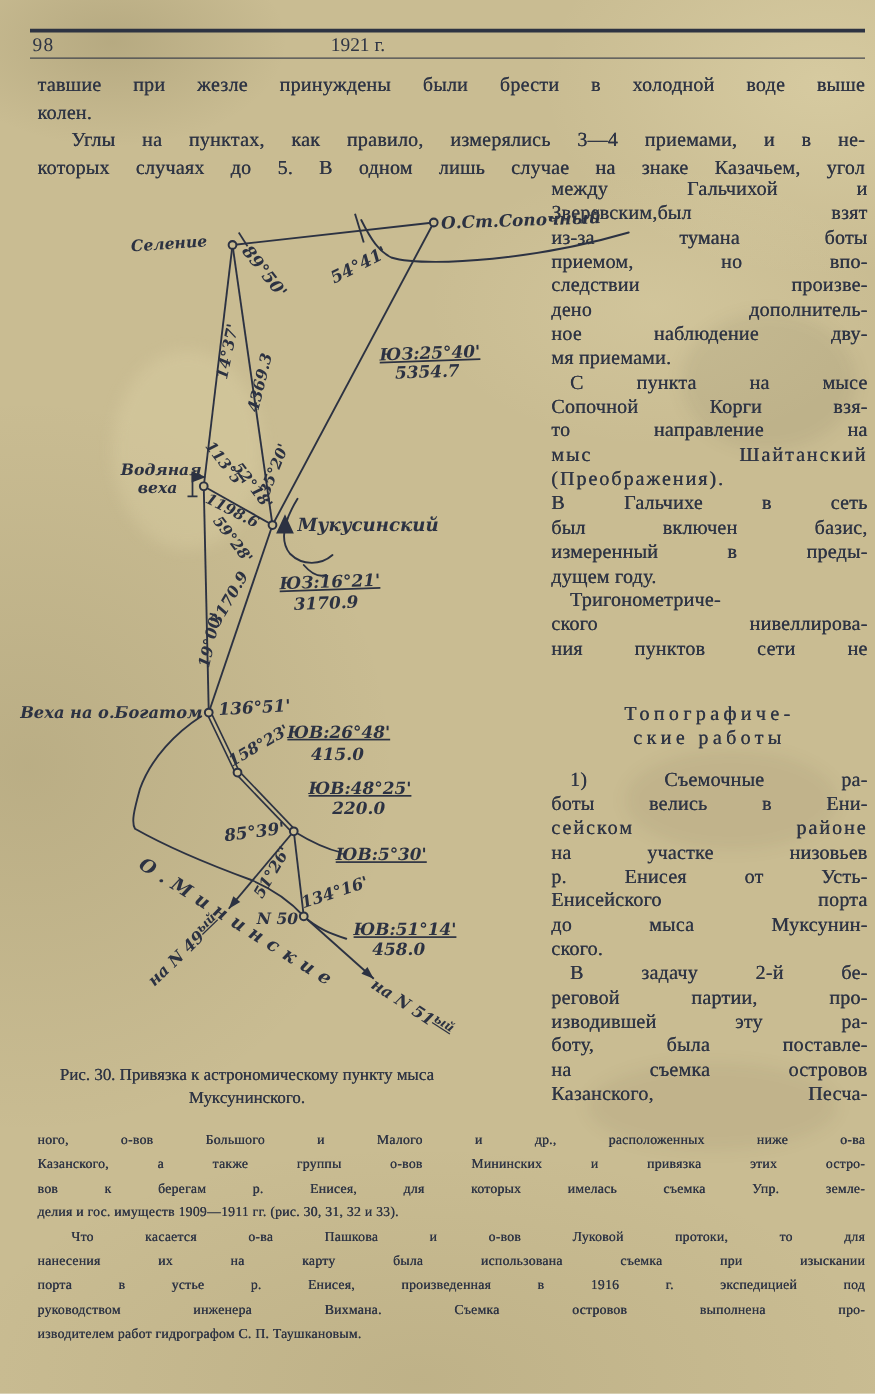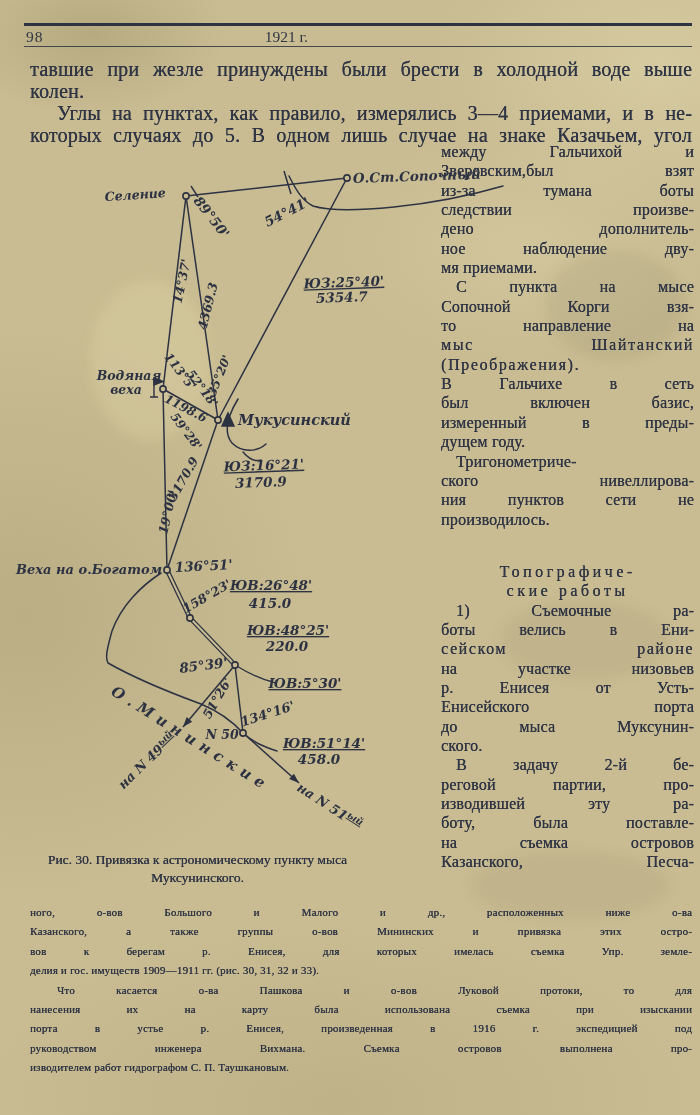--- a/index.html
+++ b/index.html
@@ -16,29 +16,29 @@
     color:#2f3544;padding-left:48px;}
   .stain{position:absolute;border-radius:50%;filter:blur(6px);pointer-events:none}
   .rule{position:absolute;left:24px;width:668px;background:#2d3342}
   .rule-top{top:23px;height:3px}
   .rule-bot{top:46px;height:1.4px;opacity:.85}
   .pagenum{position:absolute;left:26px;top:28px;font-size:15.5px;letter-spacing:1px}
   .year{position:absolute;left:228px;top:28px;width:80px;text-align:right;font-size:15.5px}
   .tblock{position:absolute;text-shadow:.25px 0 0 currentColor;letter-spacing:.2px}
   .tl{text-align:justify;text-align-last:justify;white-space:normal}
   .tl.pend{text-align-last:left}
-  .wide{left:30px;width:662px;font-size:20px;line-height:22px}
+  .wide{left:30px;width:662px;font-size:16px;line-height:22px}
   .wide .ind{text-indent:27px}
   .bottomblock{line-height:19.4px;font-size:11px}
   .rcol{left:441px;top:142px;width:253px;font-size:16px;line-height:19.35px}
   .rcol .ind{text-indent:15px}
   .rcol .sp{letter-spacing:1.6px}
   .rcol .hd{text-align:center;text-align-last:center;letter-spacing:3.5px}
   .rcol .mt{margin-top:33px}
-  .rcol .mb{margin-bottom:0}
+  .rcol .mb{margin-bottom:14px}
   .caption{position:absolute;left:35px;top:851px;width:325px;text-align:center;
            font-size:13.5px;line-height:17.5px;text-shadow:.2px 0 0 currentColor;z-index:2}
   #fig{position:absolute;left:0;top:0;z-index:1;pointer-events:none}
   #fig text{font-family:"DejaVu Serif","Liberation Serif",serif;font-style:italic;font-weight:600}
   .z2{z-index:2}
 </style>
 </head>
 <body>
 
 <div class="page">
@@ -138,37 +138,37 @@
   <div class="caption">
     <div>Рис. 30. Привязка к астрономическому пункту мыса</div>
     <div>Муксунинского.</div>
   </div>
 
   <div class="tblock rcol z2">
 
   <div class="tl">между Гальчихой и</div>
       <div class="tl">Зверевским,был взят</div>
       <div class="tl">из-за тумана боты</div>
+      <div class="tl">приемом, но впо-</div>
       <div class="tl">следствии произве-</div>
       <div class="tl">дено дополнитель-</div>
       <div class="tl">ное наблюдение дву-</div>
       <div class="tl pend">мя приемами.</div>
       <div class="tl ind">С пункта на мысе</div>
       <div class="tl">Сопочной Корги взя-</div>
       <div class="tl">то направление на</div>
       <div class="tl sp">мыс Шайтанский</div>
       <div class="tl sp">(Преображения).</div>
       <div class="tl">В Гальчихе в сеть</div>
       <div class="tl">был включен базис,</div>
       <div class="tl">измеренный в преды-</div>
       <div class="tl pend">дущем году.</div>
       <div class="tl ind">Тригонометриче-</div>
       <div class="tl">ского нивеллирова-</div>
       <div class="tl">ния пунктов сети не</div>
-      <div class="tl pend">производилось.</div>
       <div class="tl hd mt">Топографиче-</div>
       <div class="tl hd mb">ские работы</div>
       <div class="tl ind">1) Съемочные ра-</div>
       <div class="tl">боты велись в Ени-</div>
       <div class="tl sp">сейском районе</div>
       <div class="tl">на участке низовьев</div>
       <div class="tl">р. Енисея от Усть-</div>
       <div class="tl">Енисейского порта</div>
       <div class="tl">до мыса Муксунин-</div>
       <div class="tl pend">ского.</div>

